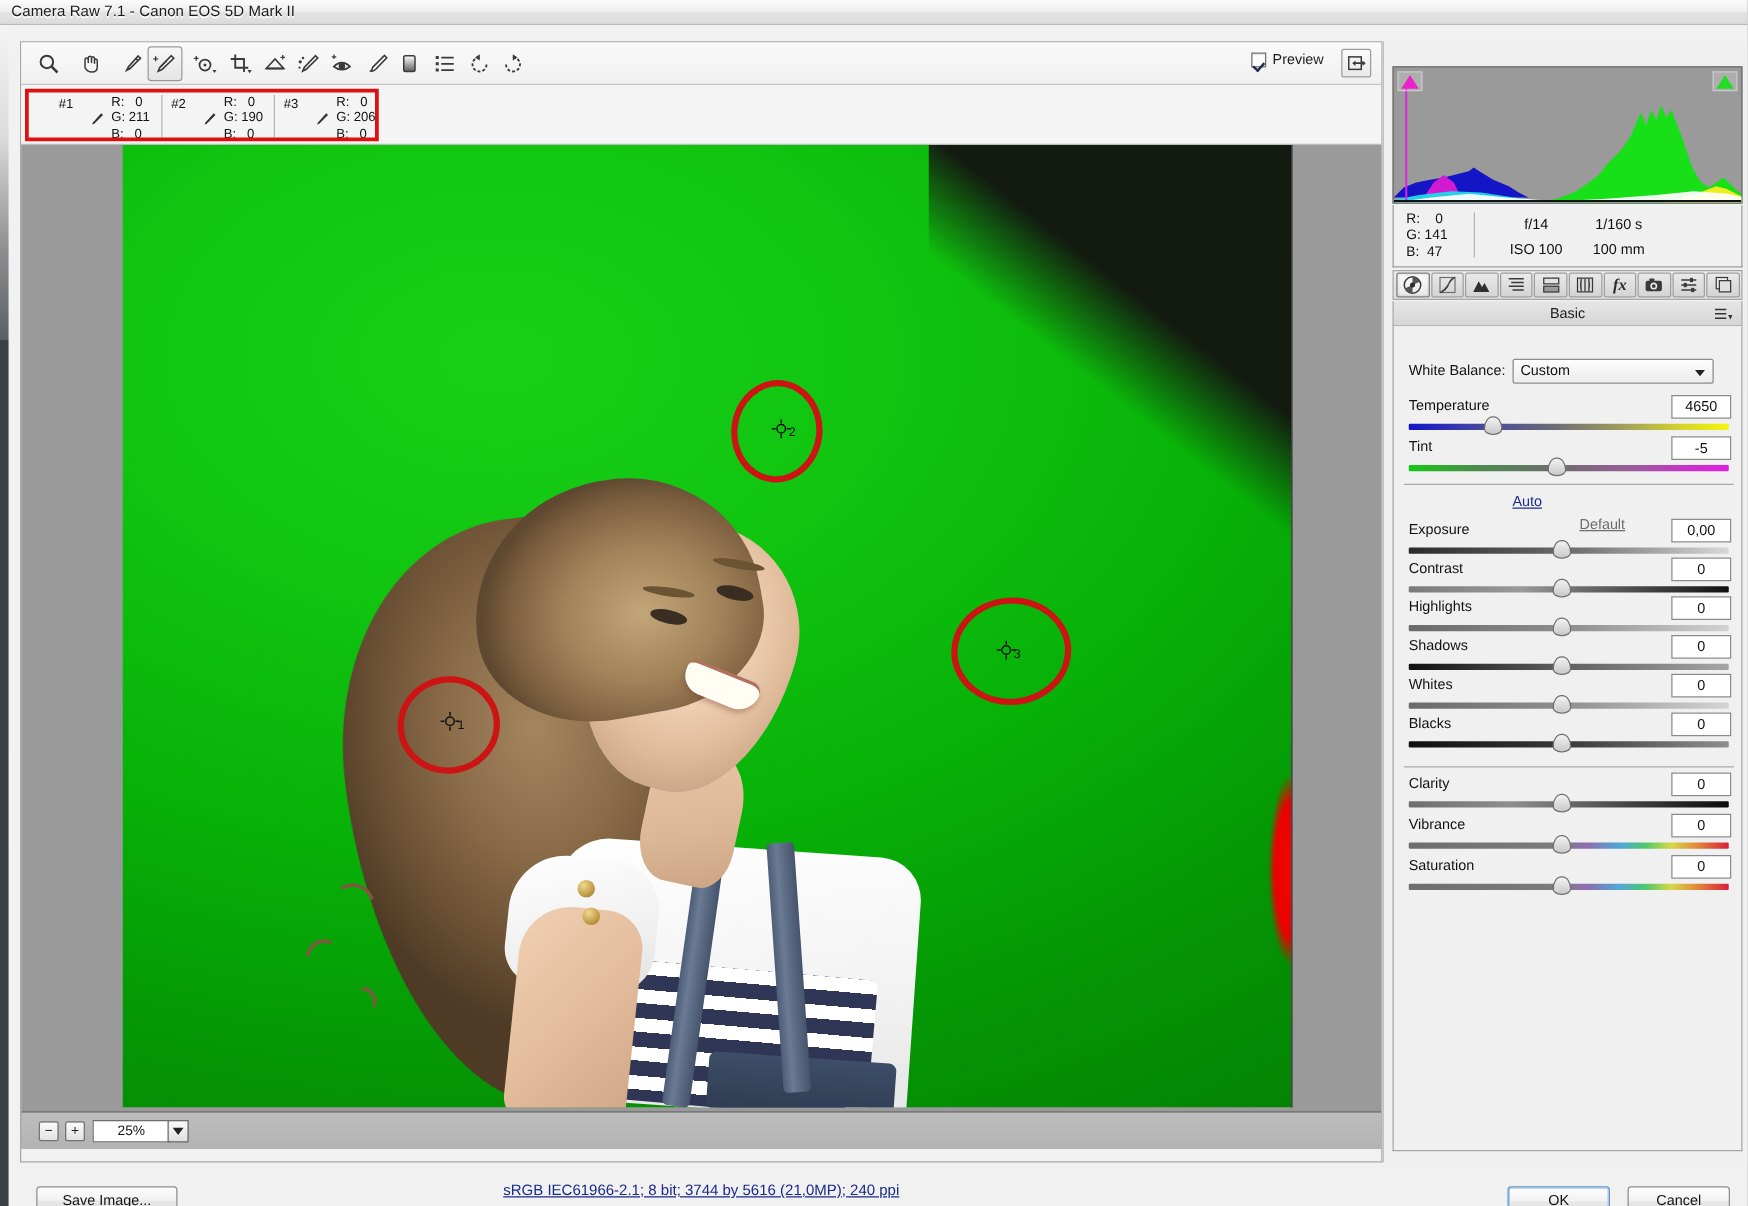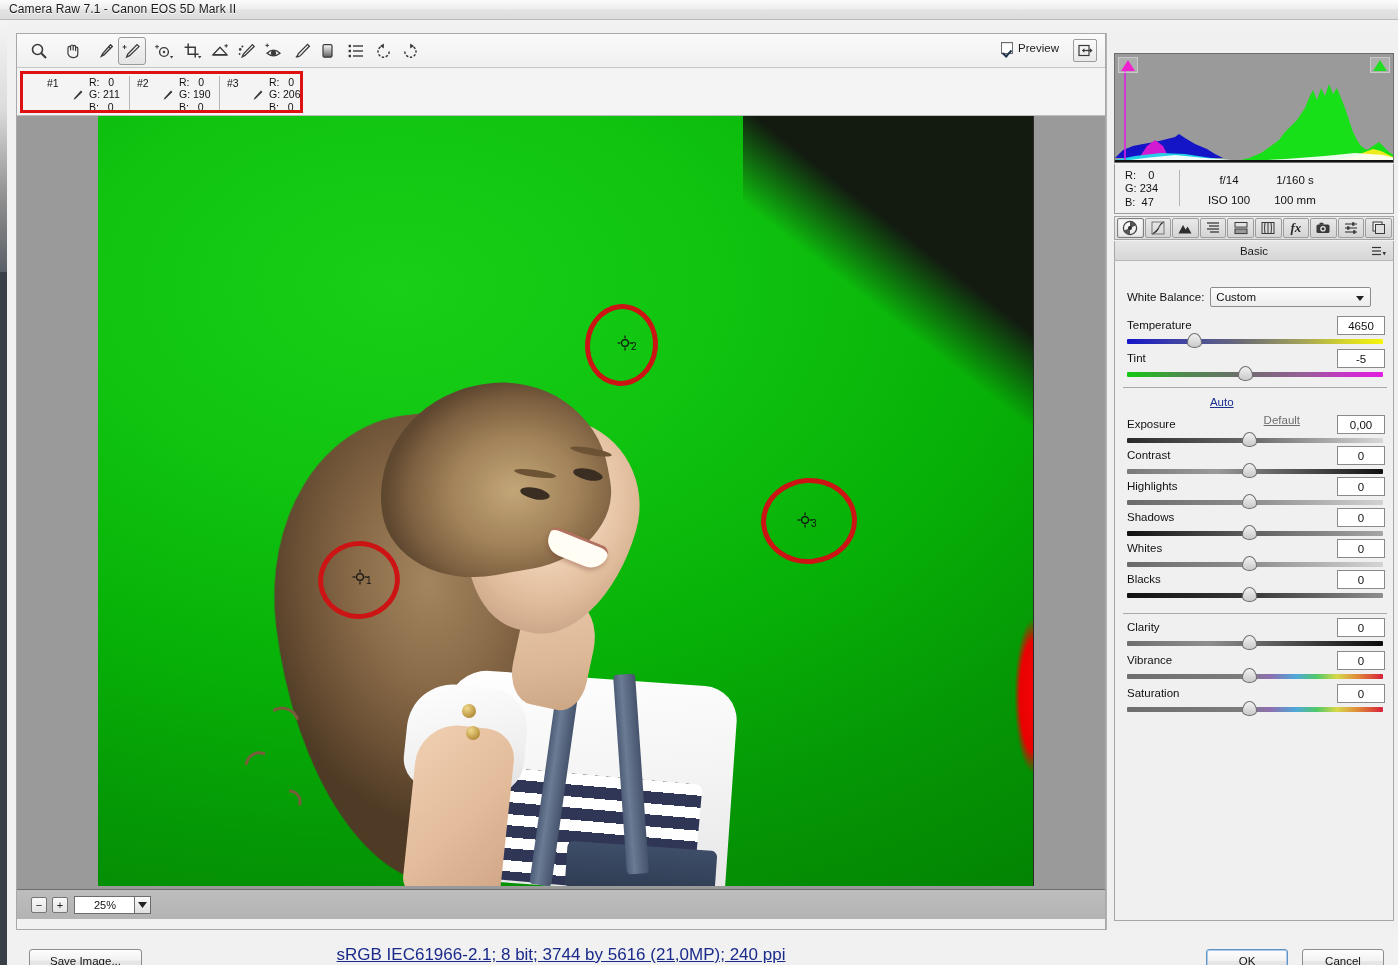--- a/index.html
+++ b/index.html
@@ -302,21 +302,21 @@
   }
   #filename {
     position: absolute; left: 0; right: 0; top: 8px;
     text-align: center; font-size: 11px; color: #111;
   }
 
   
   #statuslink {
     position: absolute; left: 9px; top: 925px; width: 1090px;
     text-align: center;
-    font-size: 17px; color: #1a2a8a;
+    font-size: 12px; color: #1a2a8a;
     text-decoration: underline;
   }
 
   #save-image {
     position: absolute; left: 22px; top: 929px;
     width: 113px; height: 23px;
     font-size: 11.5px; color: #111;
     background: linear-gradient(to bottom,#fdfdfd 0%,#f2f2f2 48%,#e7e7e7 52%,#dfdfdf 100%);
     border: 1px solid #8d8d8d; border-radius: 3px;
     display: flex; align-items: center; justify-content: center;
@@ -758,21 +758,21 @@
         <div class="hist-base"></div>
         <div class="clip-ind left">
           <div class="tri" style="border-bottom:11px solid #ee22cc"></div>
         </div>
         <div class="clip-ind right">
           <div class="tri" style="border-bottom:11px solid #22dd22"></div>
         </div>
       </div>
 
       <div id="exifbar">
-        <div class="rgbcol"><span>R:</span>&nbsp;&nbsp;&nbsp;&nbsp;<span>0</span><br><span>G:</span>&nbsp;<span>234</span><br><span>B:</span>&nbsp;&nbsp;<span>47</span></div>
+        <div class="rgbcol"><span>R:</span>&nbsp;&nbsp;&nbsp;&nbsp;<span>0</span><br><span>G:</span>&nbsp;<span>141</span><br><span>B:</span>&nbsp;&nbsp;<span>47</span></div>
         <div class="vsep"></div>
         <div class="shot">
           <span style="display:inline-block;width:58px;text-align:center">f/14</span><span style="display:inline-block;width:74px;text-align:center">1/160 s</span><br>
           <span style="display:inline-block;width:58px;text-align:center">ISO 100</span><span style="display:inline-block;width:74px;text-align:center">100 mm</span>
         </div>
       </div>
 
       <div id="panel-title">
         <span>Basic</span>
         <span id="panel-menu-icon">

